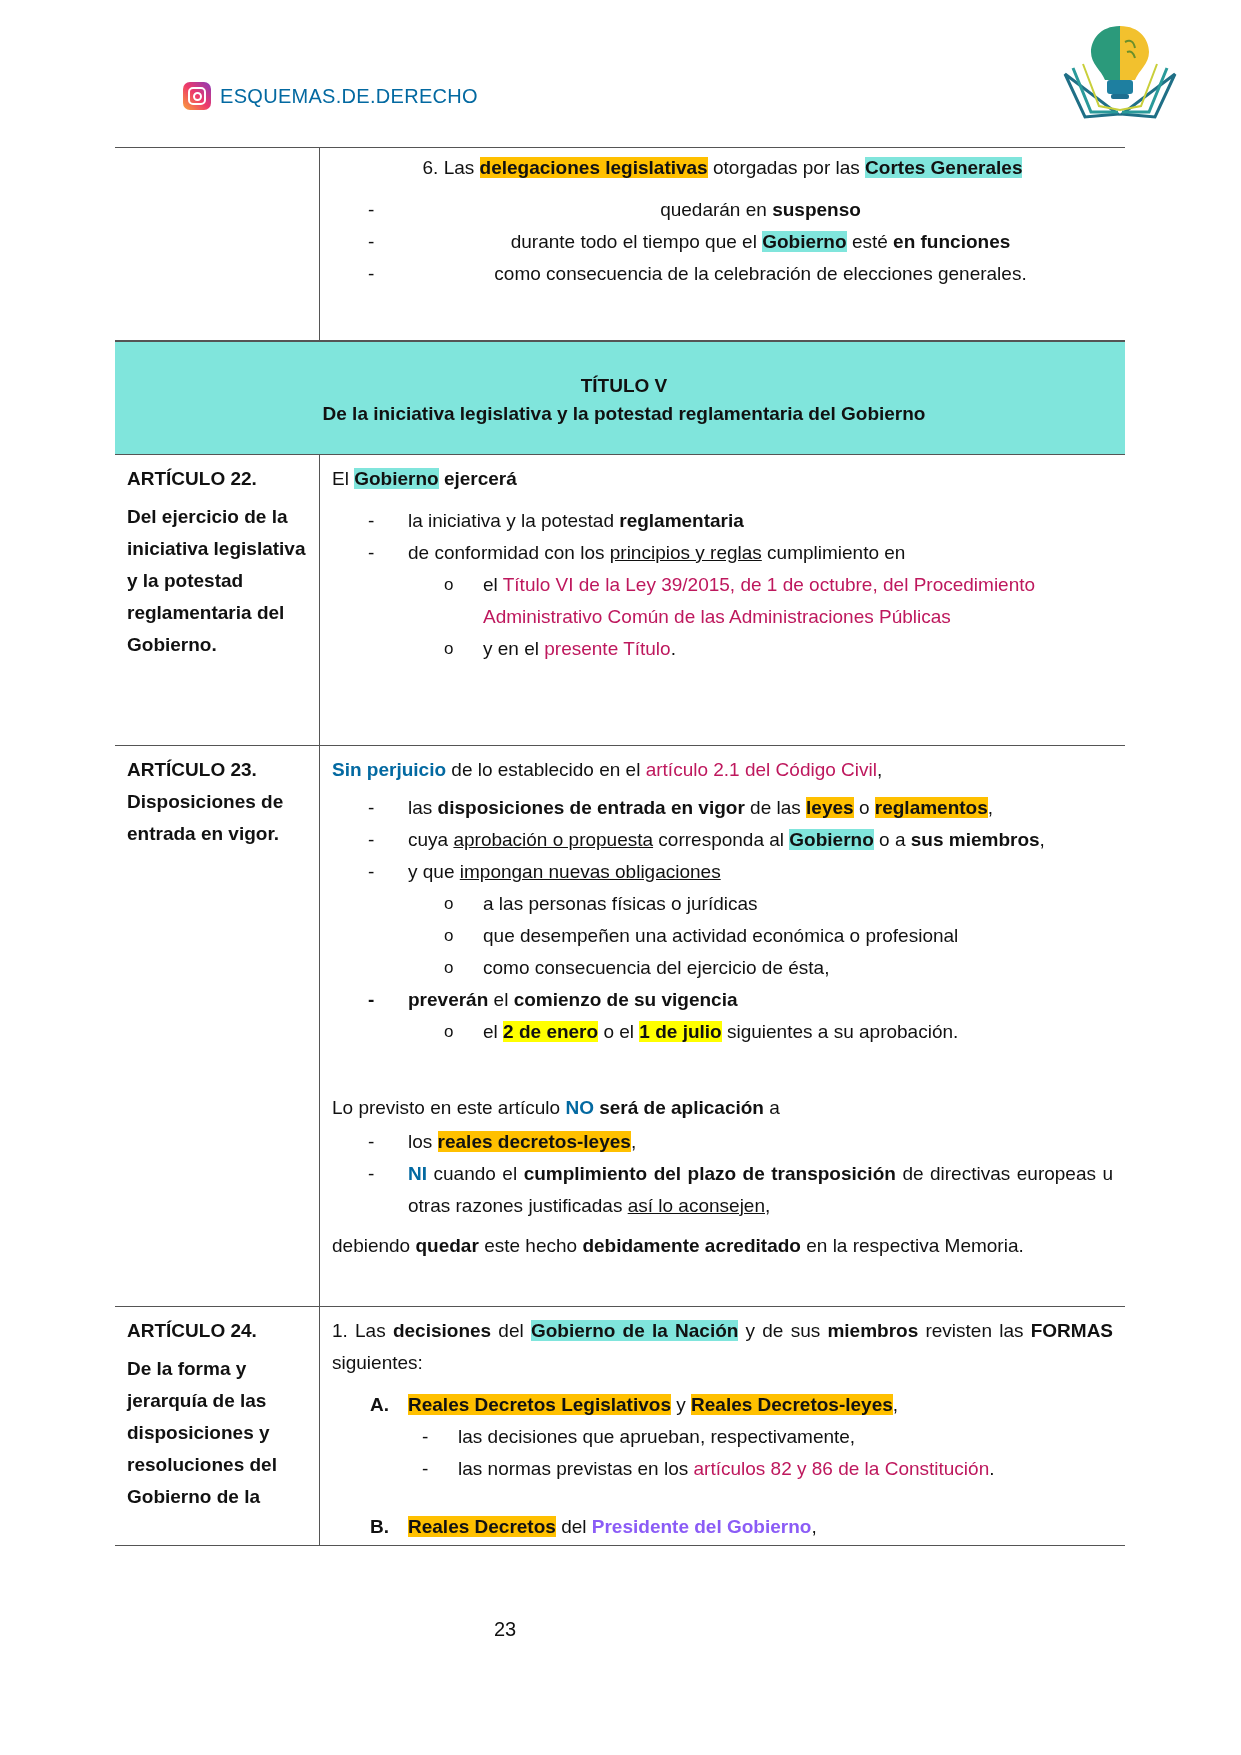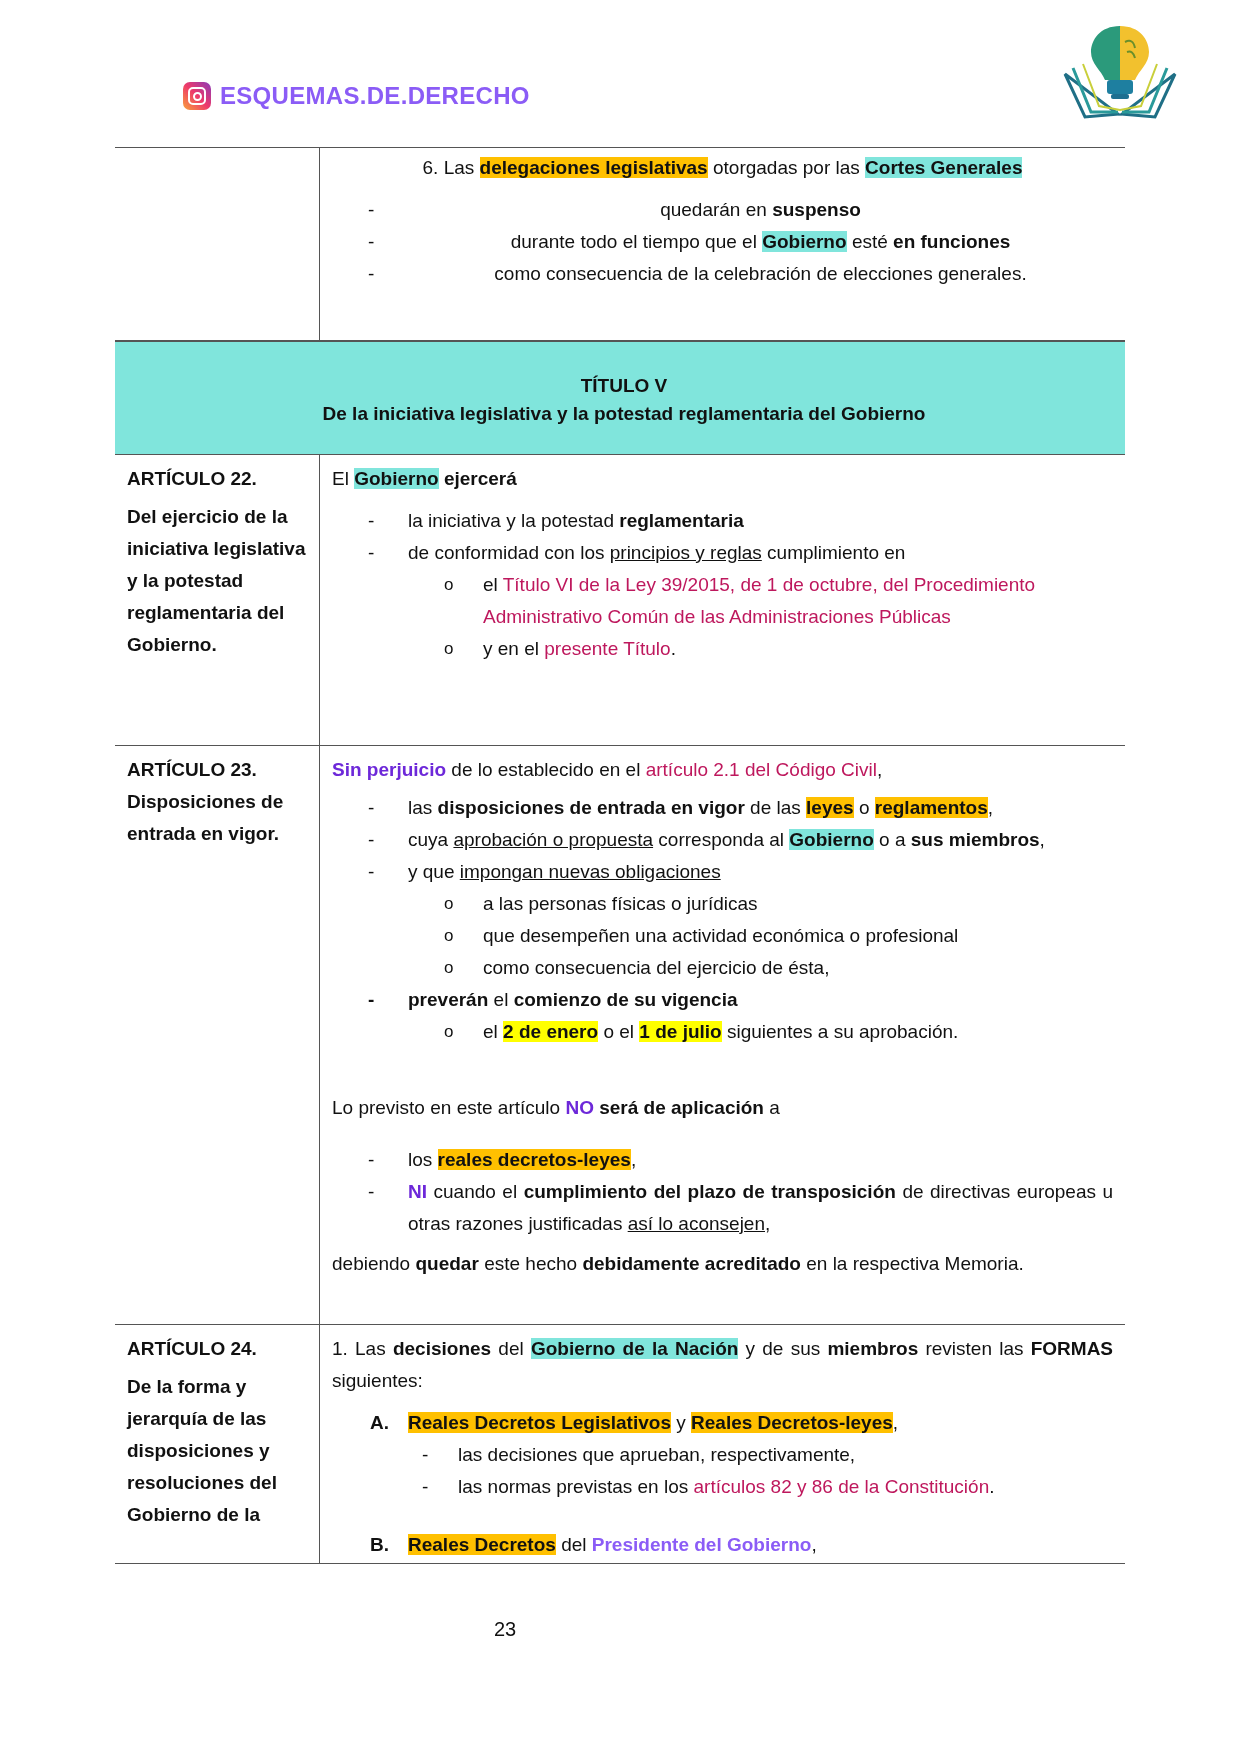--- a/index.html
+++ b/index.html
@@ -7,21 +7,21 @@
          font-family: "Liberation Sans", sans-serif; color: #111; font-size: 19px; }
 
   .hdr-brand { position: absolute; left: 183px; top: 82px; display: flex; align-items: center; }
   .ig-icon { width: 28px; height: 28px; border-radius: 7px;
              background: linear-gradient(45deg, #f9a23b 0%, #ee3a6a 50%, #8a3ab9 100%);
              position: relative; margin-right: 9px; }
   .ig-icon::before { content: ""; position: absolute; left: 5px; top: 5px; width: 14px; height: 14px;
                      border: 2px solid #fff; border-radius: 5px; }
   .ig-icon::after { content: ""; position: absolute; left: 10px; top: 10px; width: 5px; height: 5px;
                     border: 2px solid #fff; border-radius: 50%; }
-  .brand-text { font-weight: bold; font-size: 24px; letter-spacing: 0.3px; color: #8b5cf6; }
+  .brand-text { font-weight: normal; font-size: 20px; letter-spacing: 0.3px; color: #0369a1; }
 
   .logo { position: absolute; left: 1055px; top: 22px; width: 130px; height: 106px; }
 
   .table { position: absolute; left: 115px; top: 147px; width: 1010px; }
   .row { display: flex; border-bottom: 1.5px solid #555; position: relative; }
   .lcol { width: 205px; border-right: 1.5px solid #555; padding: 10px 12px 10px 12px; box-sizing: border-box; }
   .rcol { flex: 1; padding: 10px 12px 10px 12px; box-sizing: border-box; }
   .art-num { font-weight: bold; font-size: 19px; line-height: 32px; }
   .art-title { font-weight: bold; font-size: 19px; line-height: 32px; margin-top: 6px; }
 
@@ -36,21 +36,21 @@
   .lvlA { position: relative; padding-left: 76px; line-height: 32px; }
   .lvlA .mk { position: absolute; left: 38px; top: 0; font-weight: bold; }
   .lvlA2 { position: relative; padding-left: 126px; line-height: 32px; }
   .lvlA2 .mk { position: absolute; left: 90px; top: 0; }
   .just { text-align: justify; text-align-last: left; }
 
   b { font-weight: bold; }
   .hl-or { background: #ffc000; font-weight: bold; }
   .hl-tq { background: #80e5dc; font-weight: bold; }
   .hl-ye { background: #ffff00; font-weight: bold; text-align: center; }
-  .red { color: #6d28d9; font-weight: bold; }
+  .red { color: #0369a1; font-weight: bold; }
   .blue-b { color: #8b5cf6; font-weight: bold; margin-top: 12px; }
   a, .link { color: #be185d; }
   .ul { text-decoration: underline; }
 
   .page-num { position: absolute; left: 0; width: 1010px; top: 1618px; text-align: center; font-size: 20px; }
 </style>
 </head>
 <body>
 
 <div class="hdr-brand">
@@ -181,21 +181,21 @@
         <b>comienzo de su vigencia</b>
       </div>
       <div class="lvl2"><span class="mk">o</span>
         <span>el</span>
         <span class="hl-ye">2 de enero</span>
         <span>o el</span>
         <span class="hl-ye">1 de julio</span>
         <span>siguientes a su aprobación.</span>
       </div>
 
-      <div class="p" style="margin-top:44px; margin-bottom:20px;">
+      <div class="p" style="margin-top:44px; margin-bottom:2px;">
         <span>Lo previsto en este artículo</span>
         <span class="red">NO</span>
         <b>será de aplicación</b>
         <span>a</span>
       </div>
       <div class="lvl1"><span class="mk">-</span>
         <span>los</span>
         <span class="hl-or">reales decretos-leyes</span><span>,</span>
       </div>
       <div class="lvl1 just"><span class="mk">-</span>

